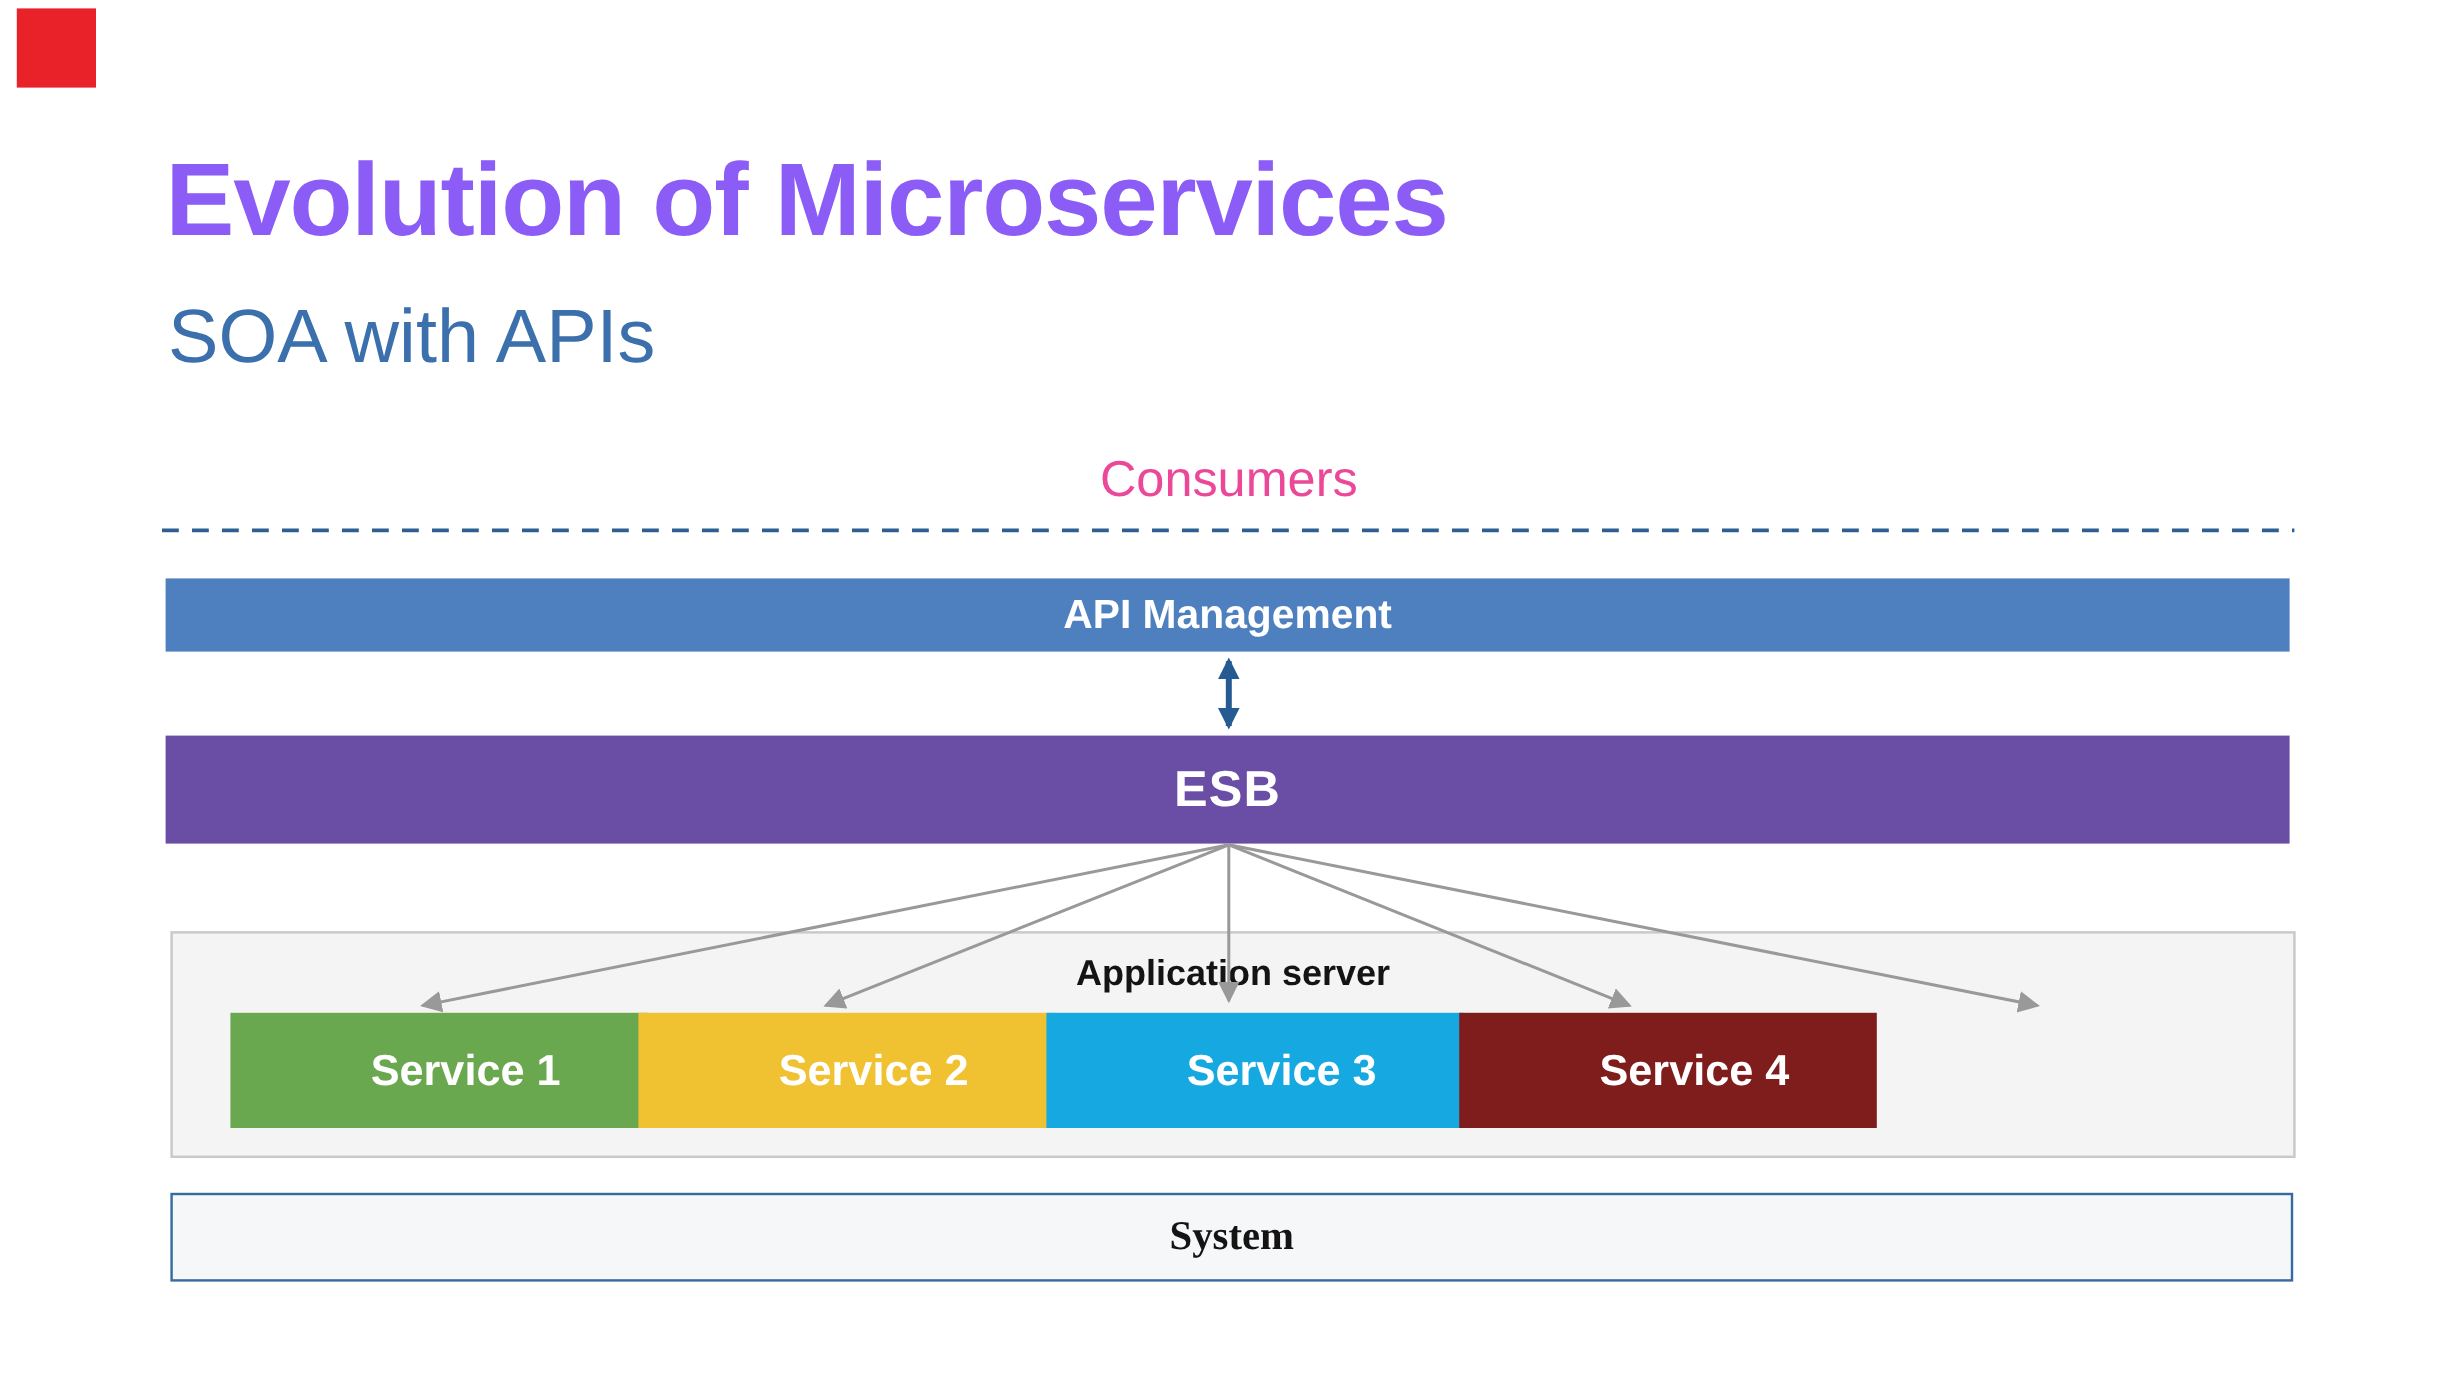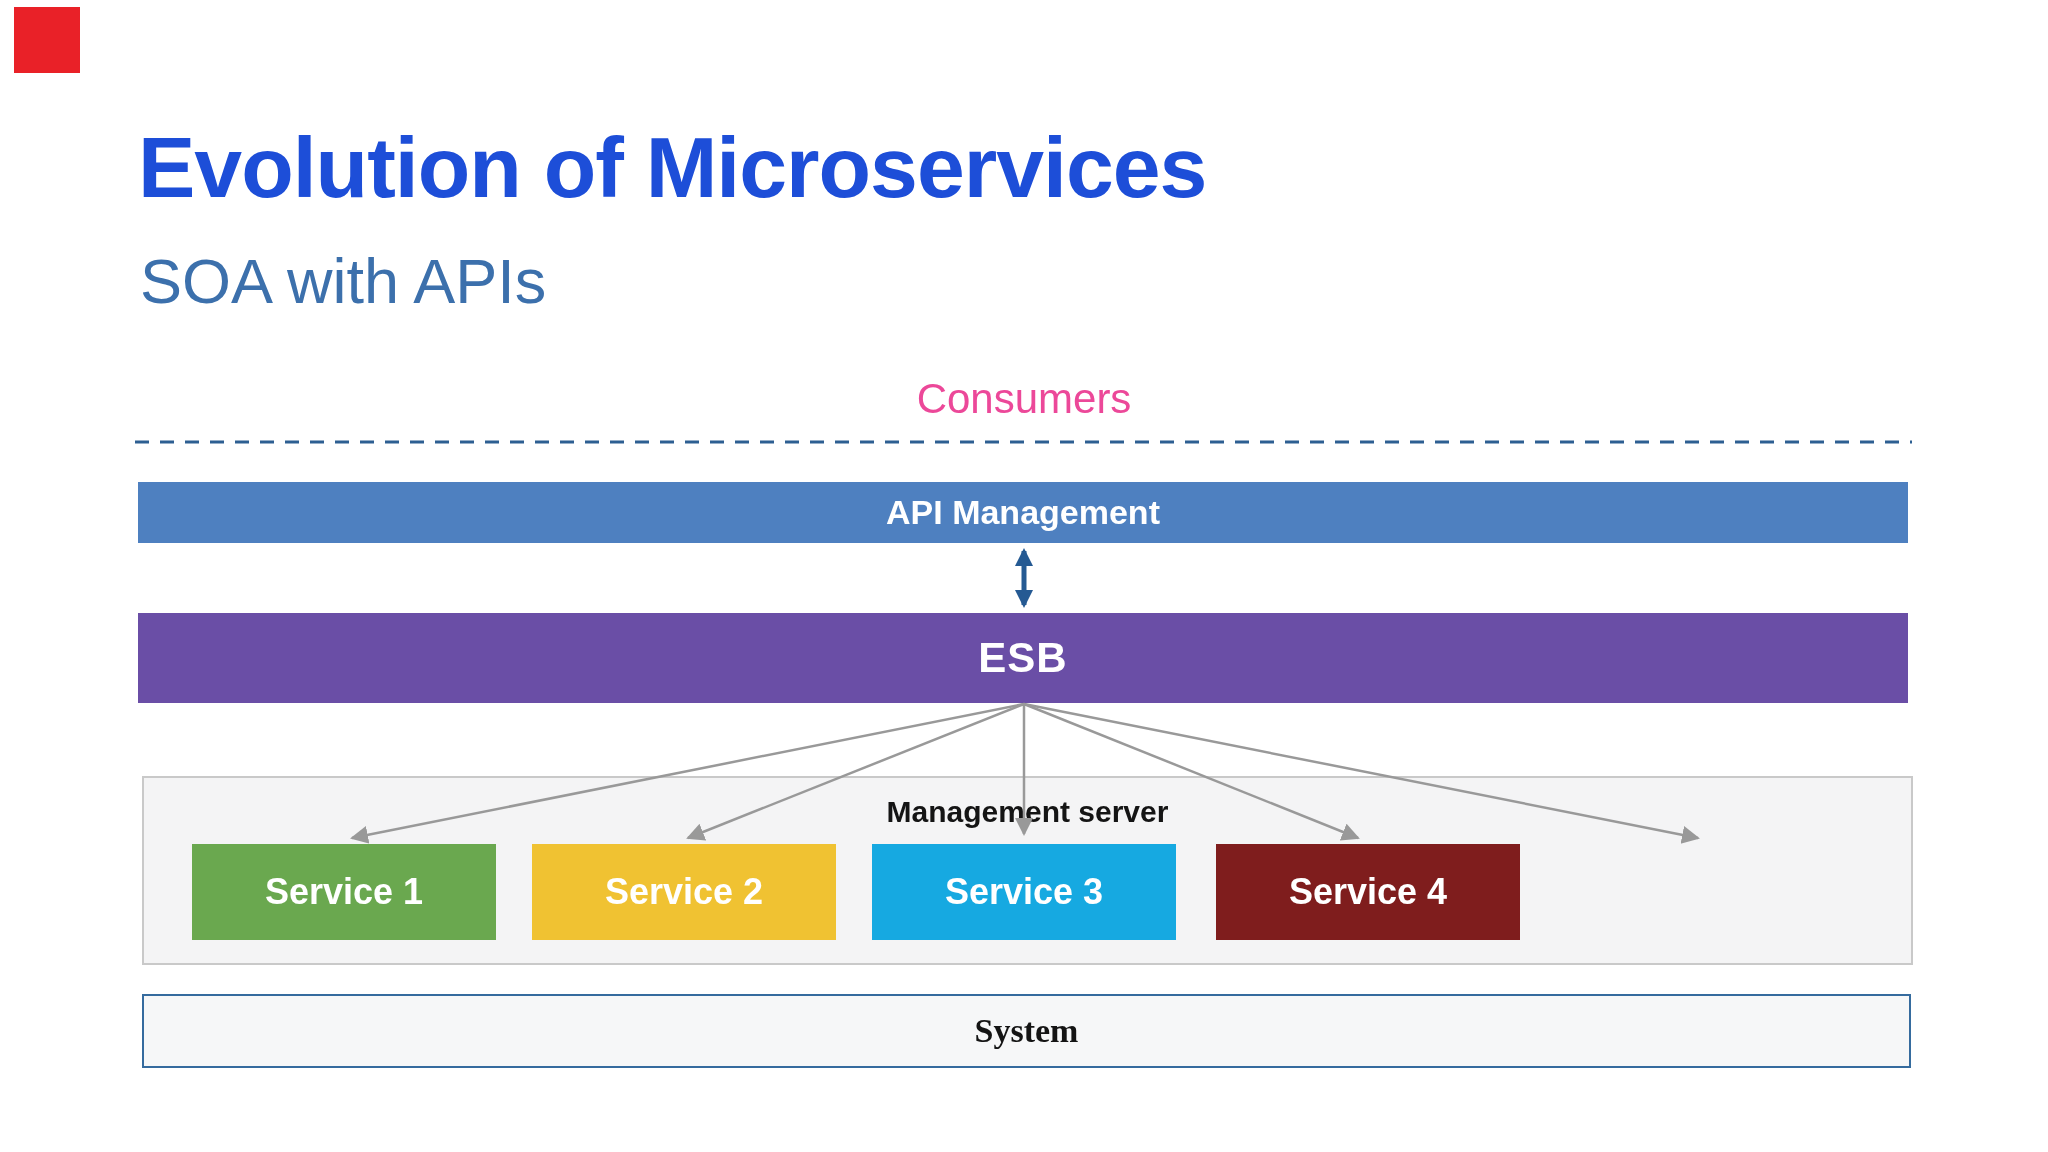--- a/index.html
+++ b/index.html
@@ -74,20 +74,21 @@
 
   .service-box {
     top: 844px;
     width: 304px; height: 96px;
     display: flex;
     align-items: center;
     justify-content: center;
     color: #ffffff;
     font-size: 36px;
     font-weight: 700;
+    padding-left: 44px;
   }
   #service-0 { left: 192px; }
   #service-1 { left: 532px; }
   #service-2 { left: 872px; }
   #service-3 { left: 1216px; }
   #service-4 { left: 1555px; }
 
   #system-box {
     left: 142px; top: 994px;
     width: 1765px; height: 70px;
@@ -105,37 +106,37 @@
     pointer-events: none;
   }
 </style>
 </head>
 <body>
 
 <div id="page">
 
   <div id="red-square" class="abs" style="background: rgb(233, 33, 40);"></div>
 
-  <div id="title" class="abs" style="color: #1d4ed8;">Evolution of Microservices</div>
+  <div id="title" class="abs" style="color: #8b5cf6;">Evolution of Microservices</div>
 
   <div id="subtitle" class="abs" style="color: rgb(60, 112, 172);">SOA with APIs</div>
 
   <div id="consumers" class="abs" style="color: #ec4899;">Consumers</div>
 
   <div id="api-bar" class="bar abs" style="background: rgb(78, 128, 192);">
     <span>API Management</span>
   </div>
 
   <div id="esb-bar" class="bar abs" style="background: rgb(106, 78, 166);">
     <span>ESB</span>
   </div>
 
   <div id="app-container" class="abs" style="background: rgb(244, 244, 245); border-color: rgb(201, 201, 201);"></div>
 
-  <div id="app-label" class="abs" style="color: rgb(20, 20, 20);">Management server</div>
+  <div id="app-label" class="abs" style="color: rgb(20, 20, 20);">Application server</div>
 
   <div id="service-0" class="service-box abs" style="background: rgb(106, 168, 79);">
     <span>Service 1</span>
   </div>
   <div id="service-1" class="service-box abs" style="background: rgb(240, 194, 50);">
     <span>Service 2</span>
   </div>
   <div id="service-2" class="service-box abs" style="background: rgb(22, 169, 225);">
     <span>Service 3</span>
   </div>

